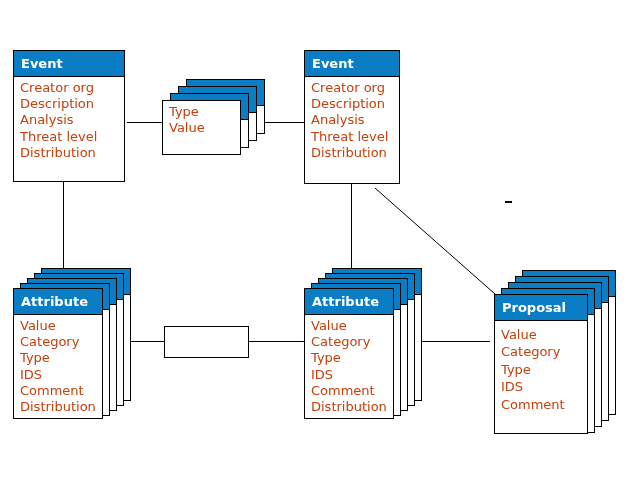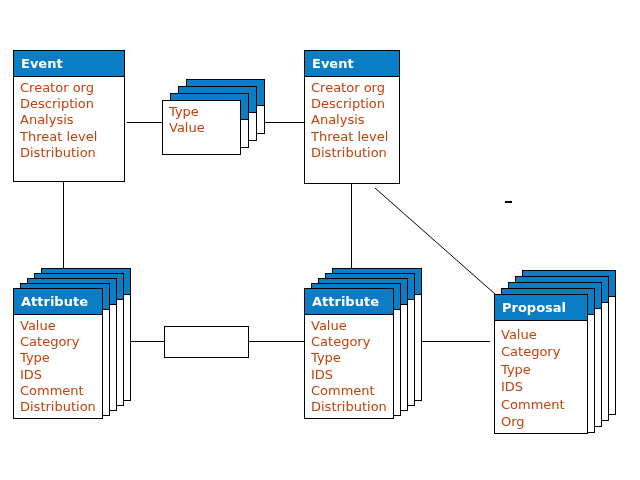--- a/index.html
+++ b/index.html
@@ -229,18 +229,17 @@
       <div class="ghost-hdr"></div>
     </div>
     <div class="card front" style="left:0px; top:24px; width:94px; height:140px;">
       <div class="hdr">Proposal</div>
       <div class="body" style="padding-top:5px;">
         <div class="attr" style="line-height:17.4px;">Value</div>
         <div class="attr" style="line-height:17.4px;">Category</div>
         <div class="attr" style="line-height:17.4px;">Type</div>
         <div class="attr" style="line-height:17.4px;">IDS</div>
         <div class="attr" style="line-height:17.4px;">Comment</div>
-        <div class="attr" style="line-height:17.4px;">Org</div>
       </div>
     </div>
   </div>
 
 </div>
 
 </body></html>

